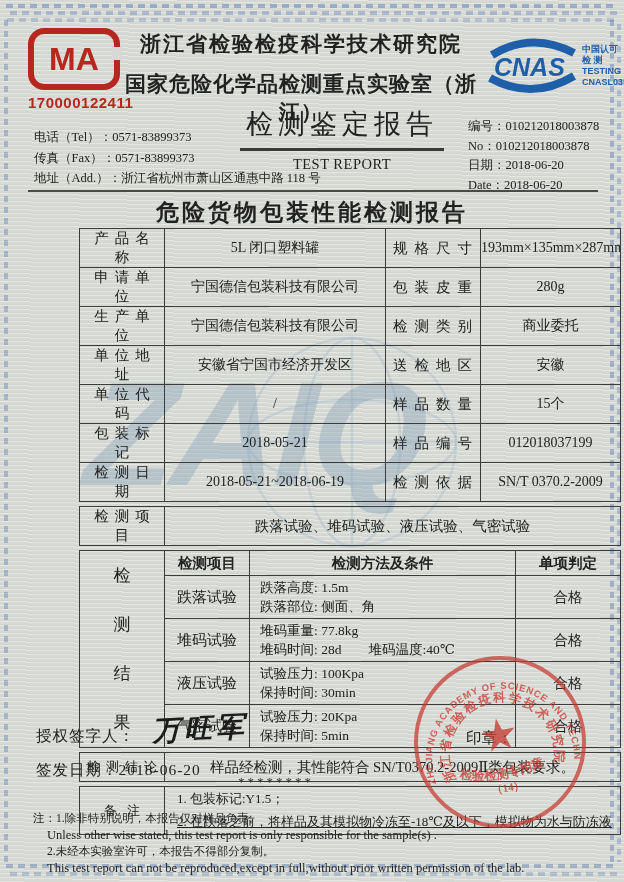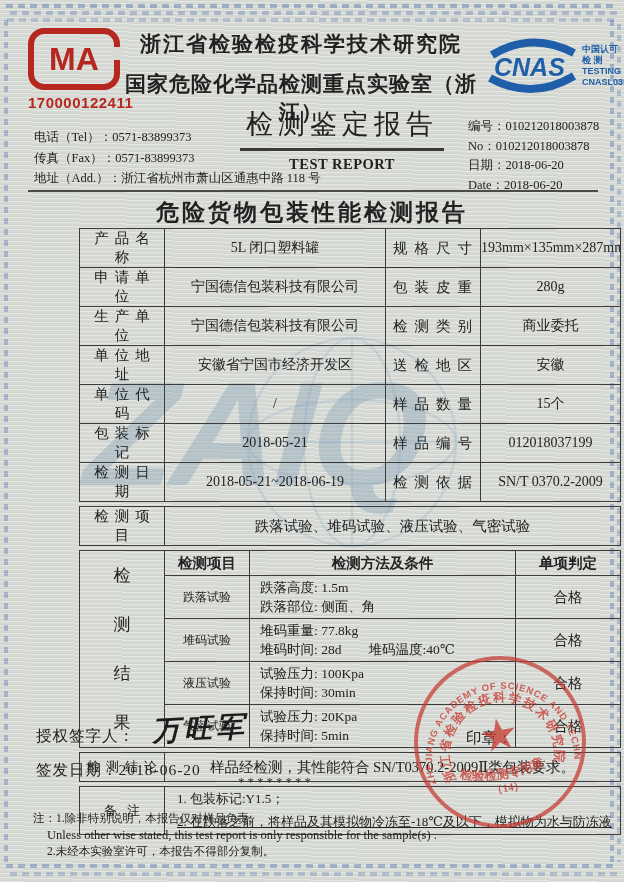--- a/index.html
+++ b/index.html
@@ -62,21 +62,21 @@
   .org-l2{font-size:21px;font-weight:600;margin-top:12px;letter-spacing:1px;}
 
   .cnas{position:absolute;left:486px;top:38px;z-index:3;display:flex;align-items:center;}
   .cnas-cap{margin-left:4px;color:#1f5fa9;font-size:9px;line-height:11px;font-weight:bold;font-family:"Liberation Sans",sans-serif;}
 
   .contact{position:absolute;left:34px;top:127px;font-size:12.5px;line-height:20.5px;z-index:3;}
   .meta{position:absolute;left:468px;top:117px;font-size:12.5px;line-height:19.5px;z-index:3;}
 
   .titleblock{position:absolute;left:212px;top:106px;width:260px;text-align:center;z-index:3;}
   .title-cn{display:inline-block;font-size:27px;letter-spacing:5px;border-bottom:3px solid #3a3a3a;padding:0 6px 6px 6px;}
-  .title-en{font-family:"Liberation Serif",serif;font-weight:bold;font-size:14.5px;margin-top:5px;letter-spacing:.5px;}
+  .title-en{font-family:"Liberation Serif",serif;font-weight:normal;font-size:14.5px;margin-top:5px;letter-spacing:.5px;}
   .origin-badge{display:inline-block;margin-top:7px;border:2px solid #bf2e26;color:#bf2e26;
     font-weight:bold;font-size:14.5px;padding:3px 14px;letter-spacing:1px;background:rgba(255,255,255,.08);}
 
   .header-rule{position:absolute;left:28px;right:26px;top:190px;border-top:2px solid #4a4a4a;z-index:3;}
   .main-title{position:absolute;left:0;right:0;top:197px;text-align:center;font-size:23px;font-weight:bold;letter-spacing:3px;z-index:3;}
 
   
   .tables{position:absolute;left:42px;top:228px;width:541px;z-index:2;padding-left:37px;}
   table.tbl{border-collapse:collapse;table-layout:fixed;width:541px;background:transparent;}
   table.tbl td,table.tbl th{border:1.5px solid #3c3c3c;padding:0;overflow:hidden;}
@@ -84,21 +84,21 @@
   col.c1{width:85px;}col.c2{width:221px;}col.c3{width:95px;}col.c4{width:140px;}
   col.r1{width:85px;}col.r2{width:85px;}col.r3{width:266px;}col.r4{width:105px;}
   .lab{height:26px;text-align:center;font-size:14.5px;letter-spacing:6px;padding-left:6px !important;}
   .lab3{letter-spacing:7px;}
   .val{height:26px;text-align:center;font-size:14px;}
   .items-val{text-align:center;font-size:14.5px;}
   th.rh{height:24px;font-size:14.5px;font-weight:bold;text-align:center;}
   td.side{vertical-align:middle;}
   .side-wrap{display:flex;flex-direction:column;justify-content:space-around;align-items:center;height:196px;}
   .side-ch{font-size:17px;letter-spacing:0;}
-  td.item{height:42px;text-align:center;font-size:12px;}
+  td.item{height:42px;text-align:center;font-size:15px;}
   td.method{text-align:left;font-size:13.5px;line-height:19px;padding:2px 4px 2px 10px !important;}
   td.verdict{text-align:center;font-size:14.5px;}
   td.concl-val{height:28px;text-align:center;font-size:14.5px;}
   td.remarks{text-align:left;font-size:13px;padding:4px 6px 4px 12px !important;}
   .remark-line{line-height:16px;}
   .remark-line + .remark-line{margin-top:7px;text-decoration:underline;}
   td.concl-lab,td.rem-lab{text-align:center;font-size:13px;letter-spacing:6px;padding-left:6px !important;}
   td.rem-lab{letter-spacing:10px;padding-left:10px !important;}
 
   
@@ -363,15 +363,16 @@
     <text font-size="12.5" font-weight="bold" fill="#c63a31" opacity="0.9">
       <textPath href="#titlePath" startOffset="2">检验检测专用章</textPath>
     </text>
     <text x="92" y="142" text-anchor="middle" font-size="11" font-weight="bold" fill="#c63a31" opacity="0.9">（14）</text>
   </svg>
 
   <div class="notes">
     <div class="note-cn">注：1.除非特别说明，本报告仅对样品负责。</div>
     <div class="note-en">Unless other wise stated, this test report is only responsible for the sample(s) .</div>
     <div class="note-cn ind">2.未经本实验室许可，本报告不得部分复制。</div>
+    <div class="note-en">This test report can not be reproduced,except in full,without prior written permission of the lab.</div>
   </div>
 
 </div>
 
 </body></html>

